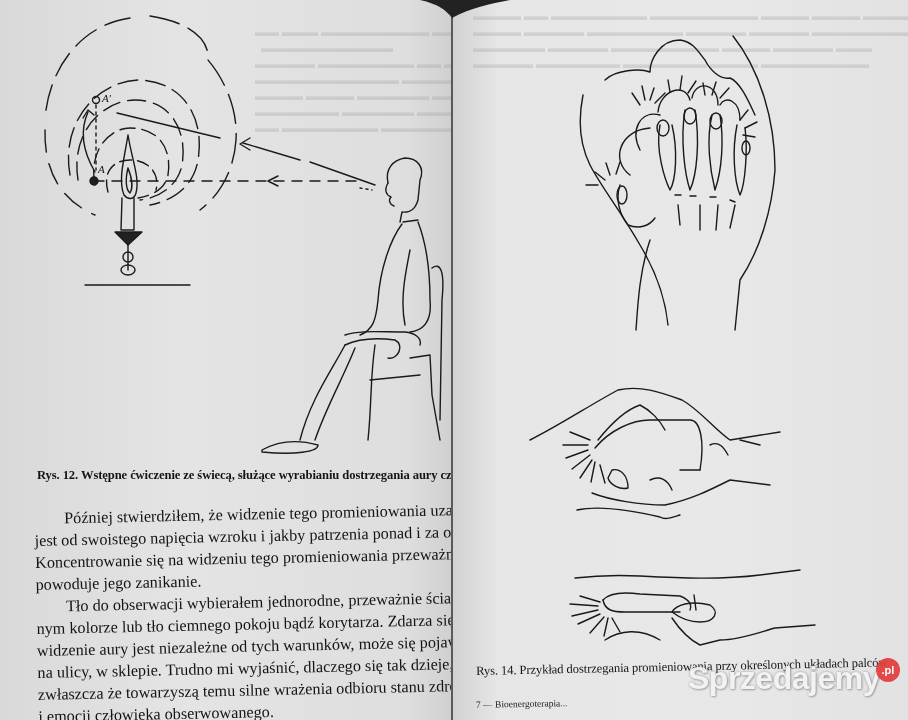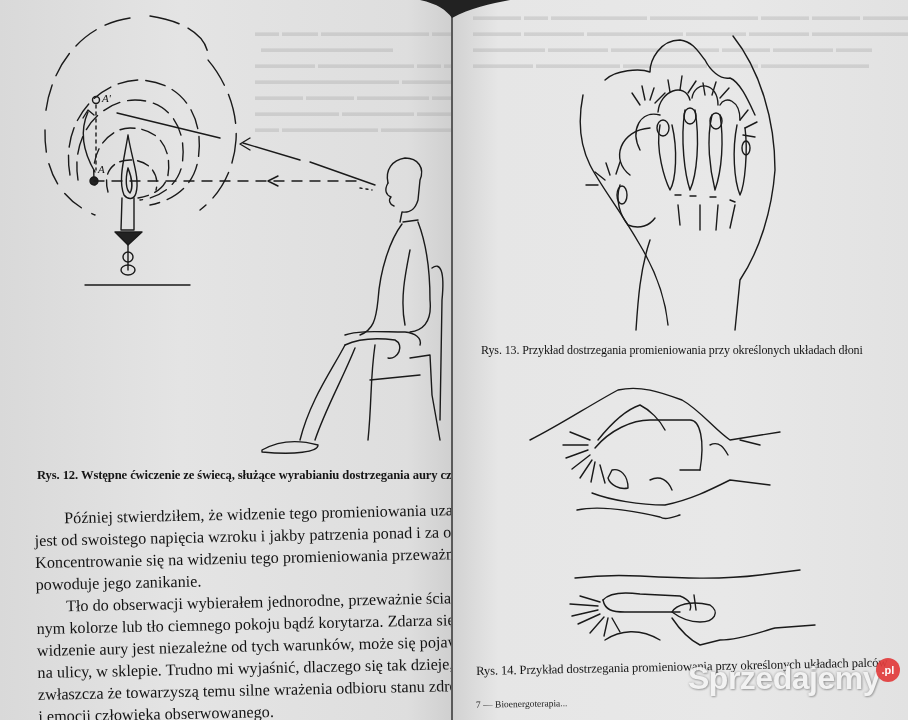--- a/index.html
+++ b/index.html
@@ -142,21 +142,20 @@
       <path d="M640,105 l-8,-12 M645,100 l-3,-14 M650,100 l4,-12 M655,103 l10,-10"></path>
       <path d="M670,92 l-2,-12 M680,90 l2,-14 M688,93 l8,-12"></path>
       <path d="M705,95 l-2,-12 M712,95 l4,-13 M720,98 l9,-10"></path>
       <path d="M740,120 l8,-10 M745,128 l12,-6 M743,135 l12,2"></path>
       <path d="M605,180 l-10,-8 M610,175 l-4,-12 M616,174 l4,-12 M598,185 l-12,0"></path>
 
       <path d="M675,195 l6,0 M690,196 l6,0 M710,197 l6,0 M730,200 l5,2"></path>
       <path d="M678,205 L680,225 M700,205 L700,230 M718,205 L716,230 M735,205 L730,228"></path>
     </svg>
 
-    <div class="caption" style="left:28px;top:343px;font-size:12px;">Rys. 13. Przykład dostrzegania promieniowania przy określonych układach dłoni</div>
 
     <svg class="drawing" style="left:0;top:0;" width="455" height="720" viewBox="453 0 455 720">
 
       <path d="M530,440 C560,425 590,405 618,390 C640,385 660,392 682,400 C700,410 715,430 730,440 L780,432"></path>
       <path d="M598,440 C610,425 625,410 640,405 C650,410 660,420 665,430"></path>
       <path d="M595,448 C610,430 632,420 650,420 L690,420 C700,420 705,440 700,470"></path>
       <path d="M612,470 C620,468 628,475 628,488 C620,490 610,485 608,478 Z"></path>
       <path d="M592,493 C610,500 640,505 665,505 C690,500 710,490 730,480 L770,485"></path>
       <path d="M577,510 C600,505 630,510 660,517 C665,520 670,518 680,515"></path>
       <path d="M680,470 L700,470 M650,480 C660,475 668,480 672,490"></path>

